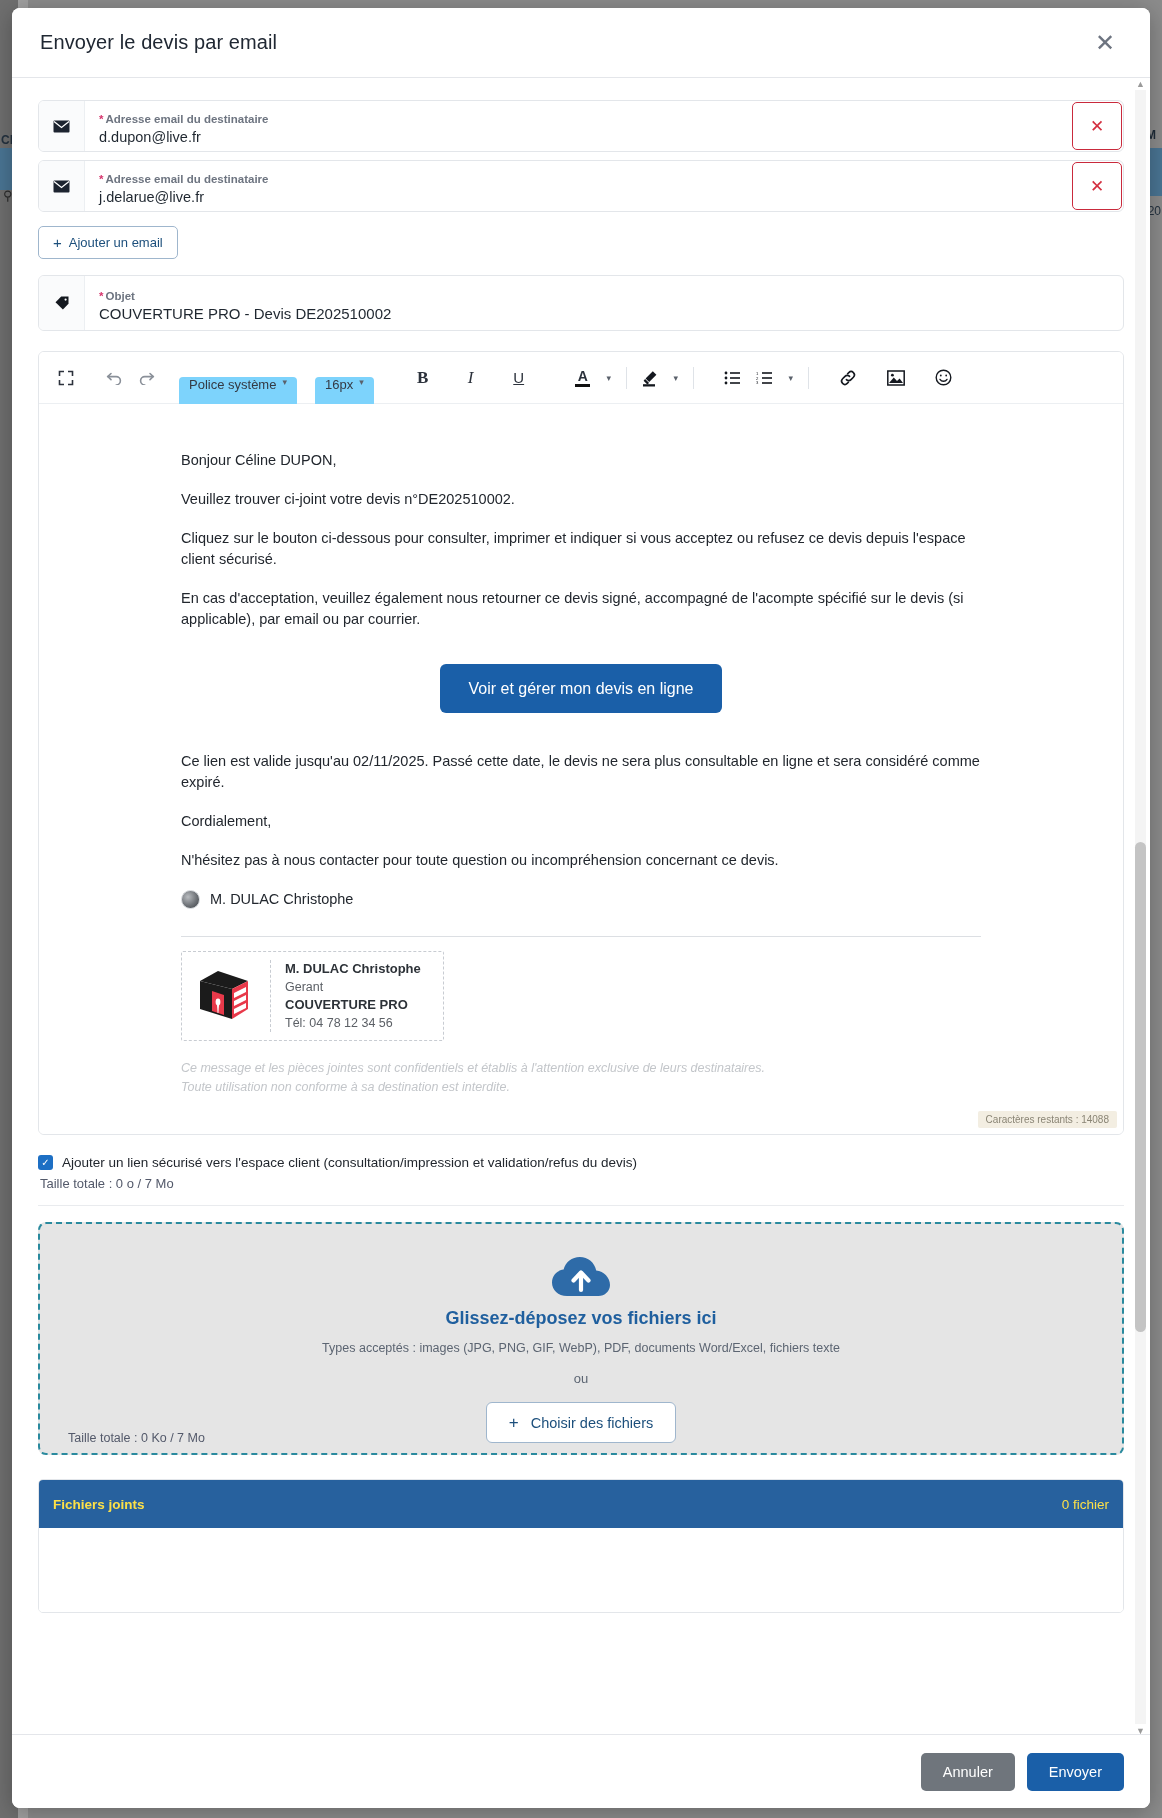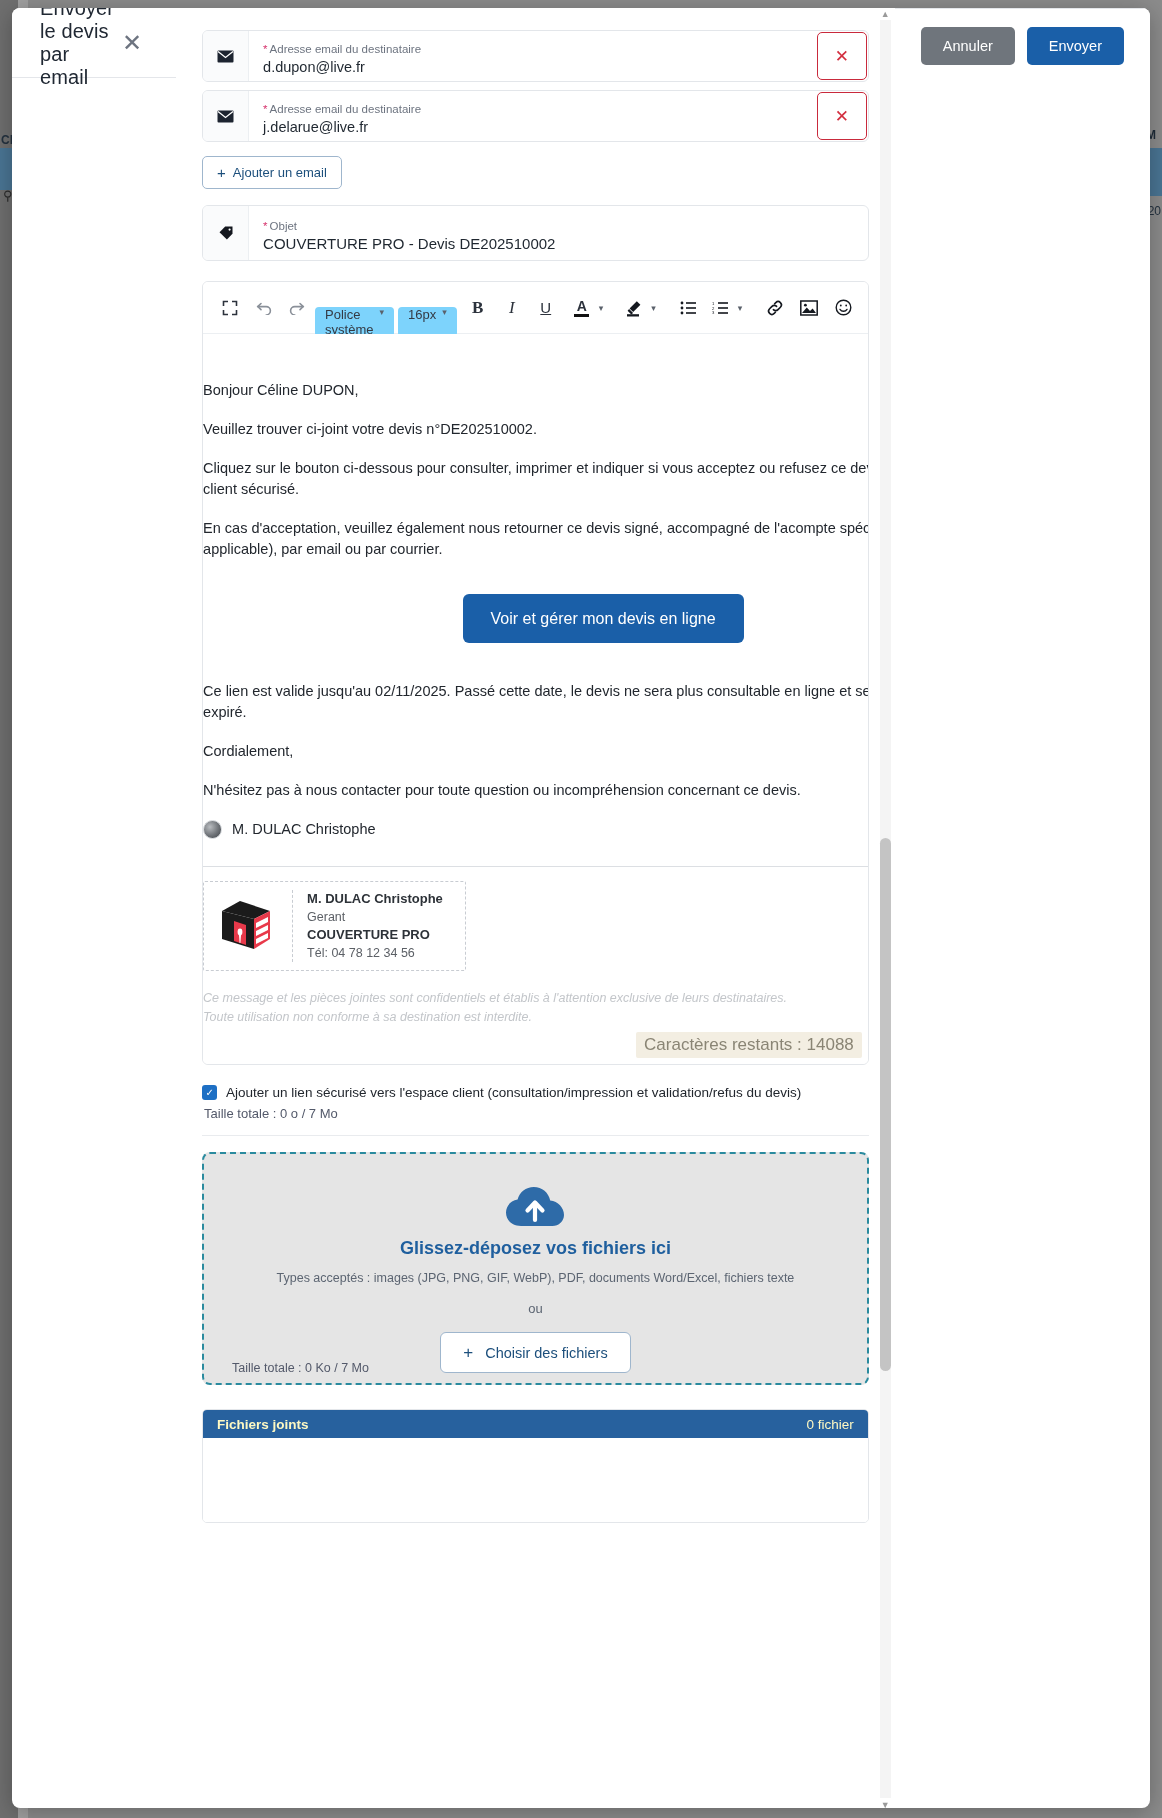--- a/index.html
+++ b/index.html
@@ -23,21 +23,21 @@
 
   
   #modal {
     position: absolute;
     left: 12px; top: 8px;
     width: 1138px; height: 1800px;
     background: #ffffff;
     border-radius: 8px;
     box-shadow: 0 4px 24px rgba(0,0,0,.28);
     overflow: hidden;
-    display: flex; 
+    display: flex; flex-direction: column;
   }
   .modal-header {
     height: 70px; flex: 0 0 70px;
     display: flex; align-items: center; justify-content: space-between;
     padding: 0 28px 0 28px;
     border-bottom: 1px solid #e4e6ea;
     background: #fff;
   }
   .modal-title { font-size: 20px; color: #202833; font-weight: 400; letter-spacing: .1px; }
   .close-btn {
@@ -64,21 +64,21 @@
     display: flex; align-items: stretch;
     border: 1px solid #e3e6ea; border-radius: 6px;
     background: #ffffff; margin-bottom: 8px;
     height: 52px; overflow: hidden;
   }
   .field-icon {
     width: 46px; flex: 0 0 46px; display: flex; align-items: center; justify-content: center;
     background: #fafbfc; border-right: 1px solid #eceff2; color: #1d2430; font-size: 16px;
   }
   .field-main { flex: 1 1 auto; padding: 6px 14px 0 14px; display: flex; flex-direction: column; justify-content: center; }
-  .field-label { font-size: 11.5px; color: #6d7480; line-height: 15px; }
+  .field-label { font-size: 11.5px; color: #6d7480; line-height: 15px; font-weight: bold; }
   .req-star { color: #d6336c; margin-right: 2px; }
   .field-value { font-size: 14.5px; color: #1f2730; line-height: 20px; }
   .field-remove {
     width: 50px; flex: 0 0 50px; display: flex; align-items: center; justify-content: center;
     border: 1px solid #c92a3c; border-radius: 5px; margin: 1px;
     color: #d32f3f; font-size: 17px; cursor: pointer; background: #fff;
   }
 
   .add-email-btn {
     display: inline-flex; align-items: center; gap: 7px;
@@ -141,21 +141,21 @@
     border: 1px dashed #c8ccd2; padding: 8px 22px 8px 10px; gap: 14px; border-radius: 2px;
   }
   .sig-logo { width: 64px; height: 62px; flex: 0 0 64px; }
   .sig-divider-v { width: 1px; align-self: stretch; border-left: 1px dashed #c8ccd2; }
   .sig-info { font-size: 12.5px; line-height: 18px; color: #5c6066; }
   .sig-info .nm { font-weight: 700; color: #2d3238; font-size: 13px; }
   .sig-info .co { font-weight: 700; color: #2d3238; font-size: 13px; }
   .disclaimer { margin-top: 18px; font-style: italic; font-size: 12.5px; color: #c3c6ca; line-height: 19px; }
   .char-count {
     position: absolute; right: 6px; bottom: 6px;
-    background: #f3eee2; color: #8a8575; font-size: 17px;
+    background: #f3eee2; color: #8a8575; font-size: 10px;
     padding: 3px 8px; border-radius: 2px;
   }
 
   
   .opt-row { display: flex; align-items: center; gap: 9px; margin-top: 20px; }
   .chk {
     width: 15px; height: 15px; background: #1d6fc4; border-radius: 3px;
     display: inline-flex; align-items: center; justify-content: center;
     color: #fff; font-size: 10px; cursor: pointer; flex: 0 0 15px;
   }
@@ -178,21 +178,21 @@
     display: inline-flex; align-items: center; gap: 12px;
     border: 1px solid #9fb6cd; border-radius: 6px; background: #fff;
     color: #1c4f7c; font-size: 14.5px; padding: 11px 22px; cursor: pointer;
   }
   .choose-btn .plus { font-size: 17px; line-height: 1; }
   .dz-size { position: absolute; left: 28px; bottom: 8px; font-size: 12.5px; color: #53596a; }
 
   
   .attach-panel { margin-top: 24px; border: 1px solid #e3e6ea; border-radius: 5px; overflow: hidden; }
   .attach-head {
-    background: #27619e; color: #fef9c3; height: 28px;
+    background: #27619e; color: #fde047; height: 48px;
     display: flex; align-items: center; justify-content: space-between;
     padding: 0 14px; font-size: 13.5px;
   }
   .attach-head .ttl { font-weight: 700; }
   .attach-body { height: 84px; background: #fff; }
 
   
   .modal-footer {
     flex: 0 0 74px; height: 74px;
     border-top: 1px solid #e4e6ea;

